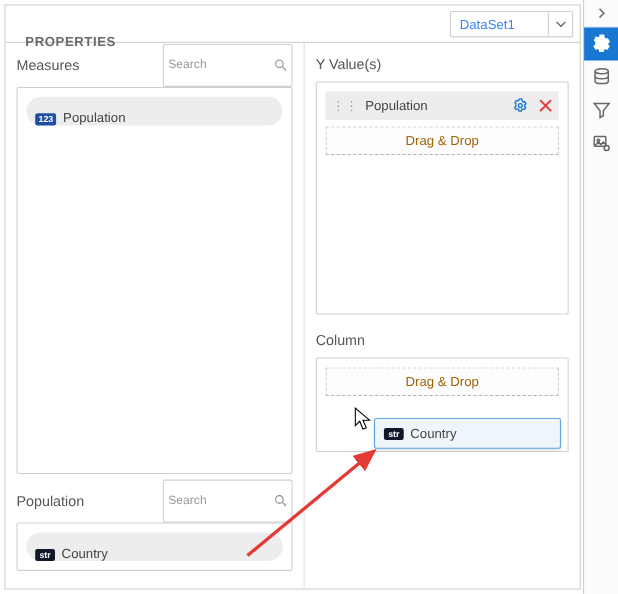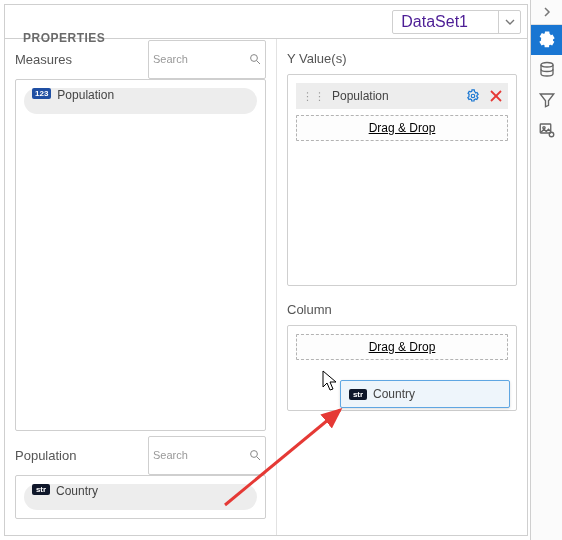--- a/index.html
+++ b/index.html
@@ -52,22 +52,22 @@
     margin-left: auto;
     display: flex;
     align-items: center;
     border: 1px solid #cfcfcf;
     height: 24px;
     border-radius: 2px;
     overflow: hidden;
   }
   .ds-select .val {
     padding: 0 30px 0 8px;
-    font-size: 16px;
-    color: #4c1d95;
+    font-size: 12px;
+    color: #3b82f6;
   }
   .ds-select .arrow {
     width: 22px;
     height: 100%;
     display: flex;
     align-items: center;
     justify-content: center;
     border-left: 1px solid #cfcfcf;
   }
   .columns {
@@ -109,21 +109,21 @@
     border: 1px solid #cfcfcf;
     border-radius: 2px;
     padding: 8px;
     flex-shrink: 0;
   }
   .box.tall-left-measures { height: 352px; }
   .box.column-box { height: 86px; position: relative; }
   .row-title { font-size: 13px; color: #555; margin: 4px 0 8px; }
   .field-pill {
     display: flex;
-    align-items: flex-start;
+    align-items: flex-end;
     height: 26px;
     background: #ededed;
     border-radius: 13px;
     padding: 0 8px;
     gap: 6px;
     font-size: 12px;
     color: #444;
   }
   .field-pill.compact { background:#ededed; }
   .type-badge {
@@ -138,25 +138,24 @@
     min-width: 18px;
   }
   .type-badge.num { background: #1f4fa3; }
   .type-badge.str { background: #0f172a; }
   .drop-zone {
     border: 1px dashed #b3b3b3;
     height: 26px;
     display: flex;
     align-items: center;
     justify-content: center;
-    color: #000000;
+    color: #a16207;
     font-size: 12px;
     background: #fdfdfd;
     border-radius: 1px;
-    text-decoration: underline;
   }
   .yvalues-box { height: 212px; }
   .y-item {
     display: flex;
     align-items: center;
     height: 26px;
     background: #ededed;
     padding: 0 6px;
     margin-bottom: 6px;
     gap: 6px;

